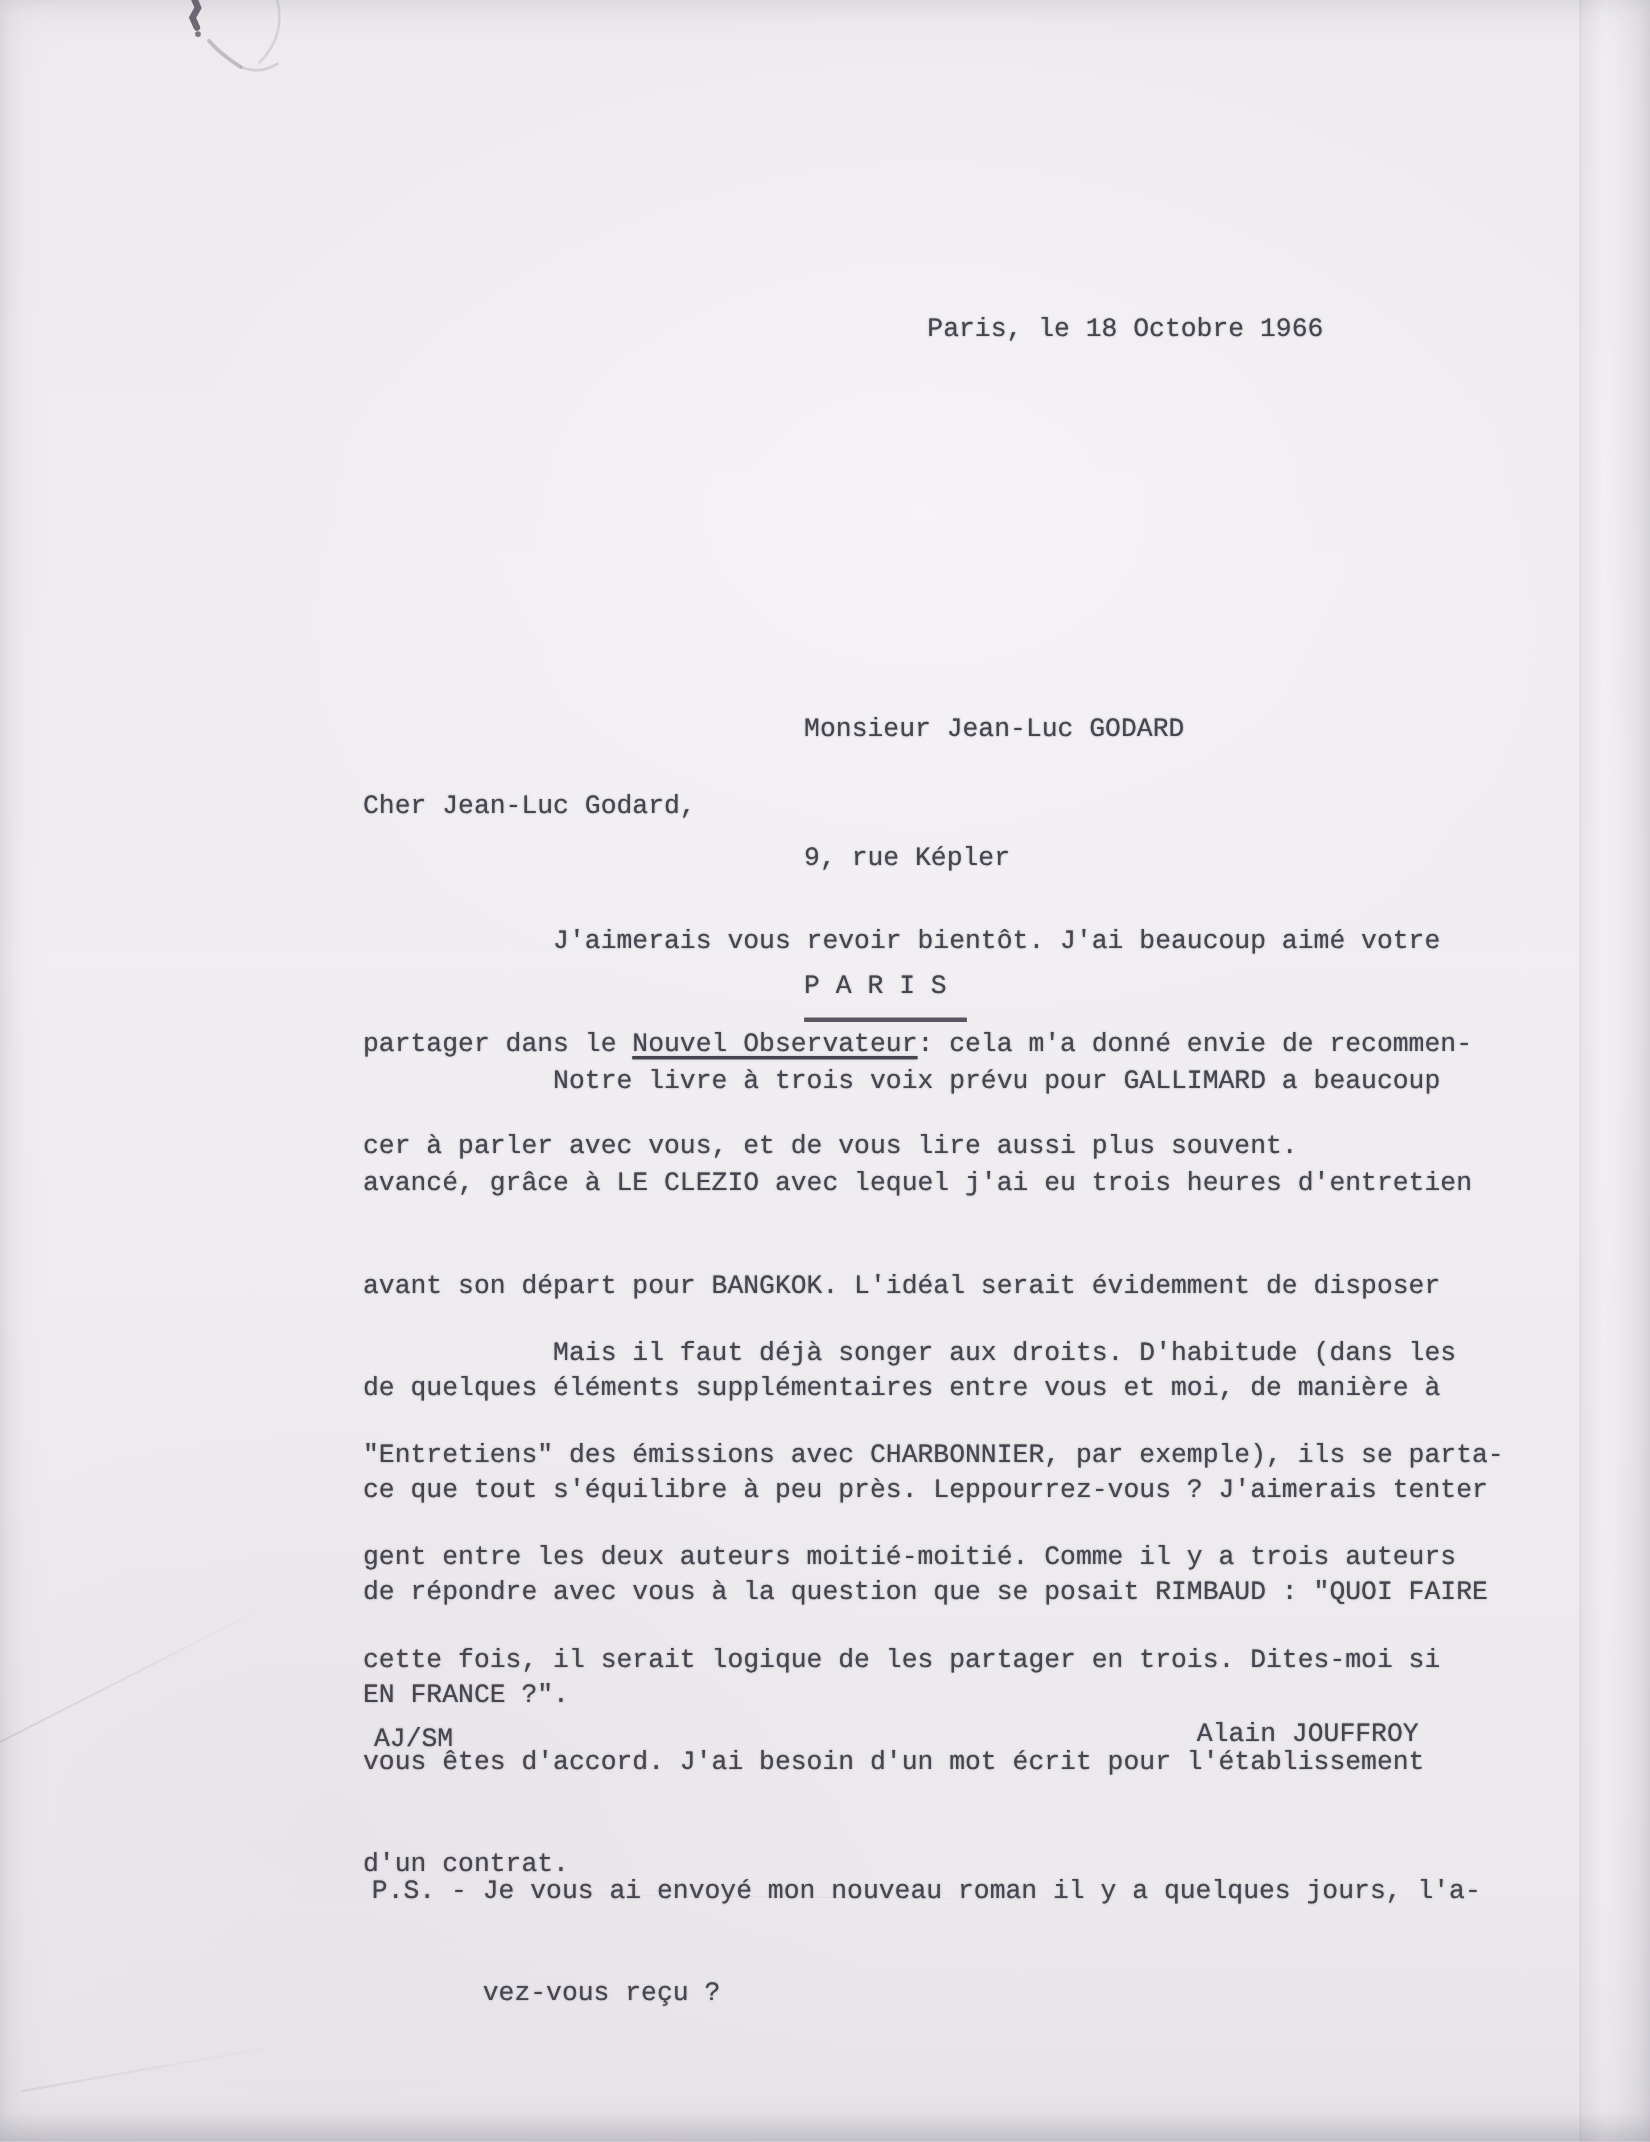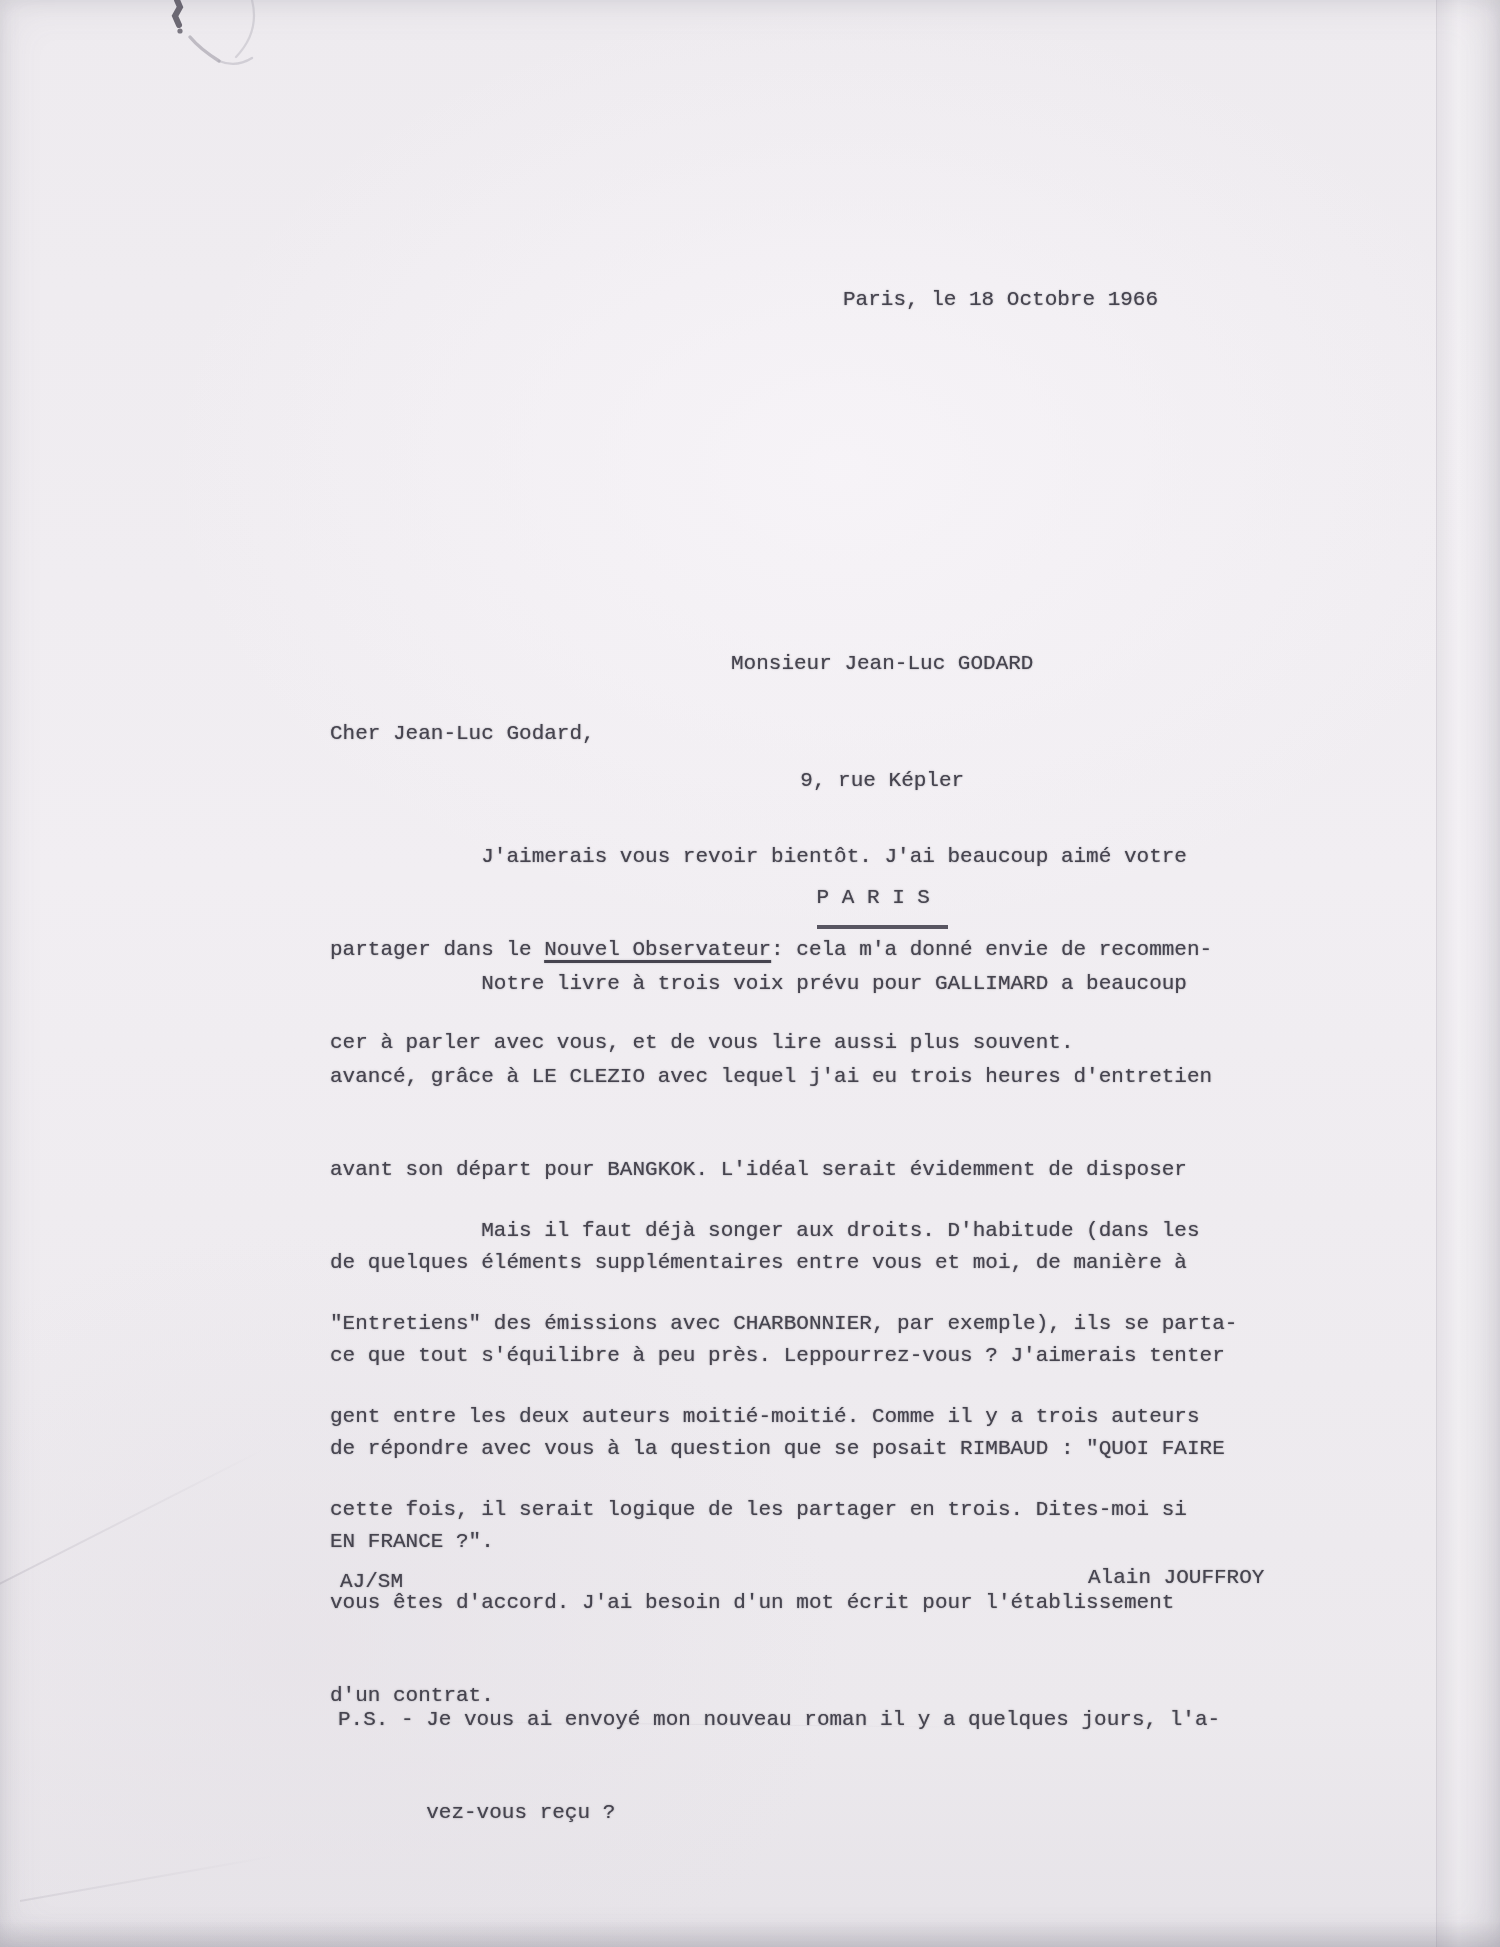--- a/index.html
+++ b/index.html
@@ -12,26 +12,26 @@
       radial-gradient(1100px 760px at 56% 24%, rgba(247,244,248,0.9) 0%, rgba(247,244,248,0) 62%),
       radial-gradient(900px 700px at 20% 85%, rgba(228,224,230,0.55) 0%, rgba(228,224,230,0) 60%),
       linear-gradient(to bottom,#eeebef 0%,#f1eef2 45%,#ece9ed 88%,#e6e3e8 100%);
     box-shadow: inset 0 0 46px rgba(100,95,112,0.12), inset 0 -14px 22px rgba(110,104,122,0.10), inset 0 6px 14px rgba(120,114,130,0.07);
     font-family:"Liberation Mono","DejaVu Sans Mono",monospace;
     color:#46444f;
   }
   .type{
     position:absolute;
     white-space:pre;
-    font-size:21px;
+    font-size:24px;
     line-height:31px;
     color:#46444f;
     text-shadow:0 0 1px rgba(70,68,79,0.6), 0 0 2.5px rgba(70,68,79,0.22);
   }
-  .addr{line-height:39px;text-align:center;}
+  .addr{line-height:39px;}
   .u-words{
     text-decoration:underline;
     text-decoration-thickness:2.5px;
     text-underline-offset:5px;
   }
   .u-city{
     display:inline-block;
     border-bottom:4px solid rgba(66,64,76,0.88);
     padding:0 18px 8px 0;
   }

